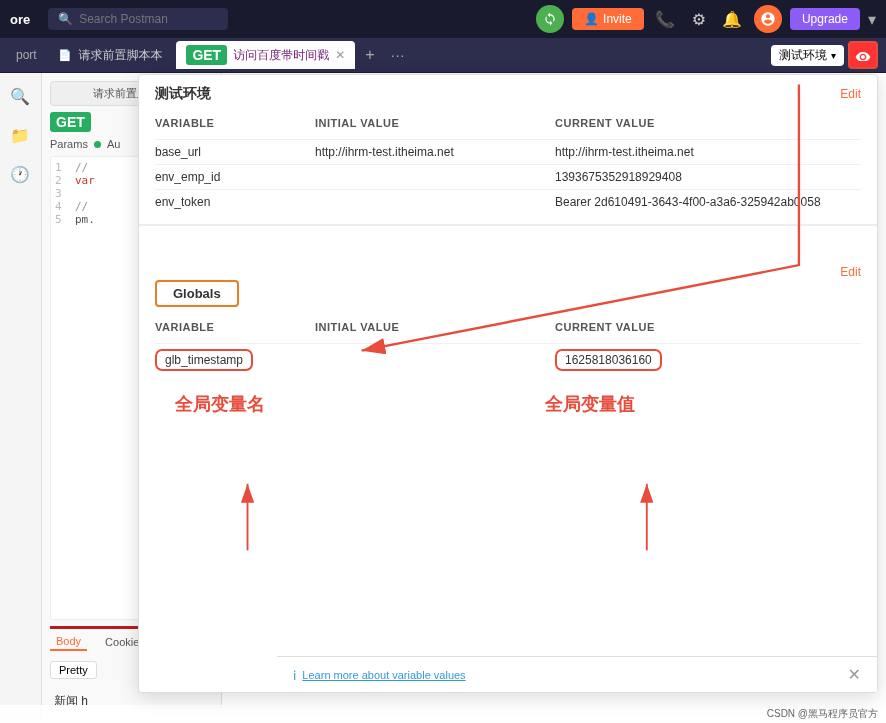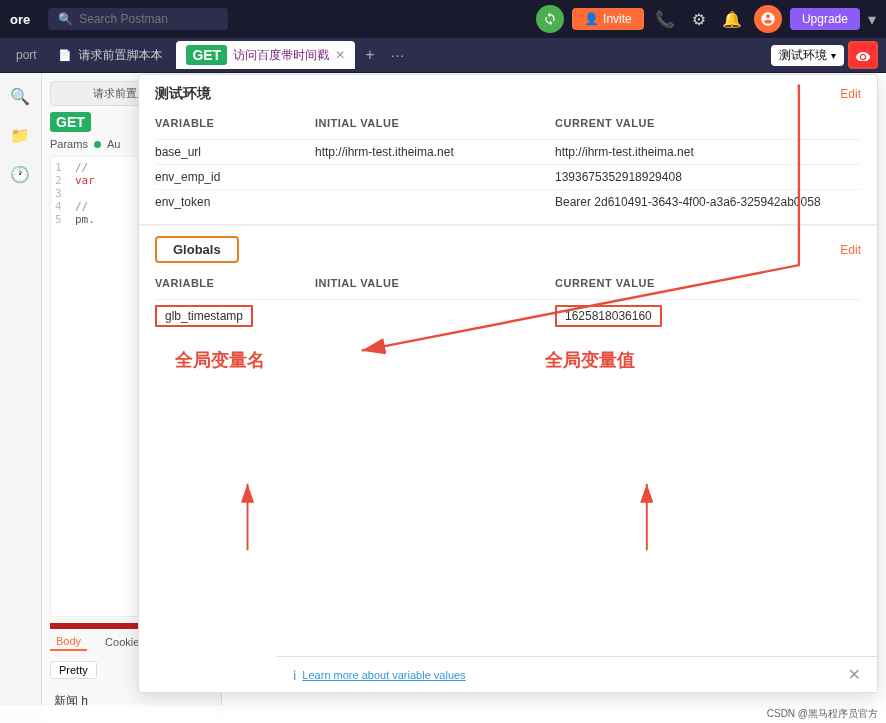--- a/index.html
+++ b/index.html
@@ -48,21 +48,21 @@
     .method-badge { background: #27ae60; color: #fff; font-size: 14px; font-weight: 700; border-radius: 3px; padding: 2px 6px; }
     .params-bar { display: flex; align-items: center; gap: 6px; font-size: 11px; color: #555; }
     .param-dot { width: 7px; height: 7px; background: #27ae60; border-radius: 50%; display: inline-block; }
     .code-area { font-family: monospace; font-size: 11px; color: #555; background: #fff; border: 1px solid #eee; border-radius: 3px; padding: 4px; flex: 1; overflow: hidden; }
     .code-line { display: flex; gap: 8px; }
     .line-num { color: #bbb; min-width: 12px; }
     .line-content { color: #555; }
     .line-content.comment { color: #999; }
     .line-content.keyword { color: #c0392b; }
 
-    .response-bar { display: flex; align-items: center; gap: 12px; padding: 4px 0; border-top: 6px solid #b91c1c; font-size: 11px; color: #555; }
+    .response-bar { display: flex; align-items: center; gap: 12px; padding: 4px 0; border-top: 3px solid #b91c1c; font-size: 11px; color: #555; }
     .response-tab { cursor: pointer; padding: 2px 6px; }
     .response-tab.active { border-bottom: 2px solid #ff6c37; color: #ff6c37; }
 
     
     .overlay-panel {
       position: absolute; top: 74px; left: 138px; right: 8px; bottom: 30px;
       background: #fff; border: 1px solid #ddd; border-radius: 4px; box-shadow: 0 4px 20px rgba(0,0,0,0.15);
       display: flex; flex-direction: column; z-index: 10;
     }
 
@@ -78,21 +78,21 @@
     .table-row { display: flex; align-items: flex-start; padding: 5px 0; border-top: 1px solid #f0f0f0; }
     .cell-variable { width: 160px; font-size: 12px; color: #333; }
     .cell-initial { width: 240px; font-size: 12px; color: #333; word-break: break-all; }
     .cell-current { flex: 1; font-size: 12px; color: #333; word-break: break-all; }
 
     
     .globals-section { padding: 10px 16px; flex: 1; }
     .globals-header { display: flex; align-items: center; justify-content: space-between; margin-bottom: 10px; }
     .globals-title-btn {
       background: #fff; border: 2px solid #e67e22; border-radius: 4px; padding: 4px 16px;
-      font-size: 13px; font-weight: 700; color: #333; cursor: pointer;
+      font-size: 13px; font-weight: 700; color: #333; cursor: pointer; margin-top: 44px;
     }
     .glb-row { display: flex; align-items: center; padding: 5px 0; border-top: 1px solid #f0f0f0; }
     .glb-var { width: 160px; font-size: 12px; }
     .glb-var-box { border: 2px solid #e74c3c; border-radius: 3px; padding: 2px 8px; font-size: 12px; color: #333; display: inline-block; }
     .glb-initial { width: 240px; }
     .glb-current { flex: 1; }
     .glb-current-box { border: 2px solid #e74c3c; border-radius: 3px; padding: 2px 8px; font-size: 12px; color: #333; display: inline-block; }
 
     
     .annotation-label { font-size: 18px; font-weight: 700; color: #e74c3c; margin-top: 8px; display: inline-block; }
@@ -113,21 +113,21 @@
 
     
     .footer-bar {
       position: absolute; bottom: 0; right: 0; left: 0;
       background: rgba(255,255,255,0.9); font-size: 10px; color: #666;
       display: flex; align-items: center; justify-content: flex-end; padding: 2px 8px;
       z-index: 5; height: 18px;
     }
 
     
-    .red-box { border: 2px solid #e74c3c; border-radius: 1px; }
+    .red-box { border: 2px solid #e74c3c; border-radius: 7px; }
 
     
     .eye-highlight { border: 2px solid #e74c3c !important; }
   </style>
 </head>
 <body>
 
 <div class="top-bar">
   <span class="top-bar-brand">ore</span>
   <div class="search-box">

